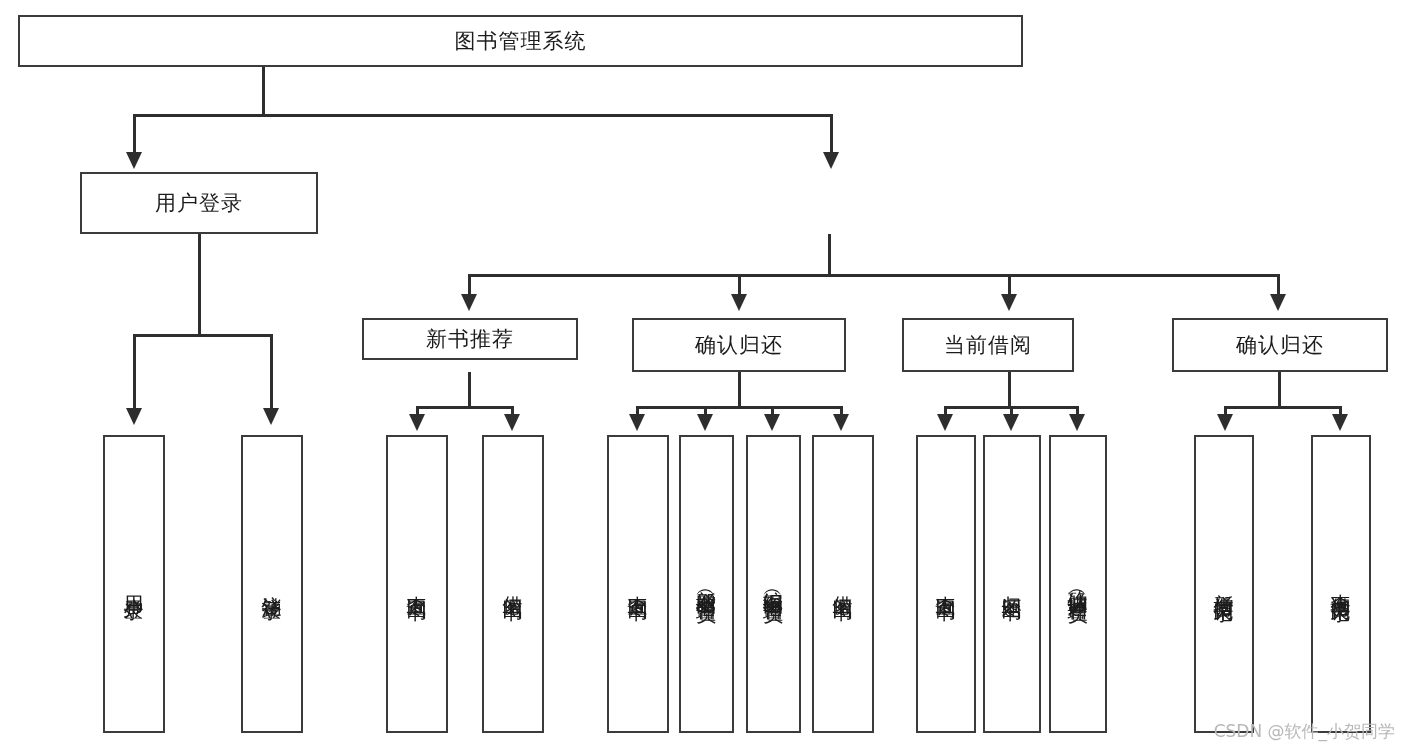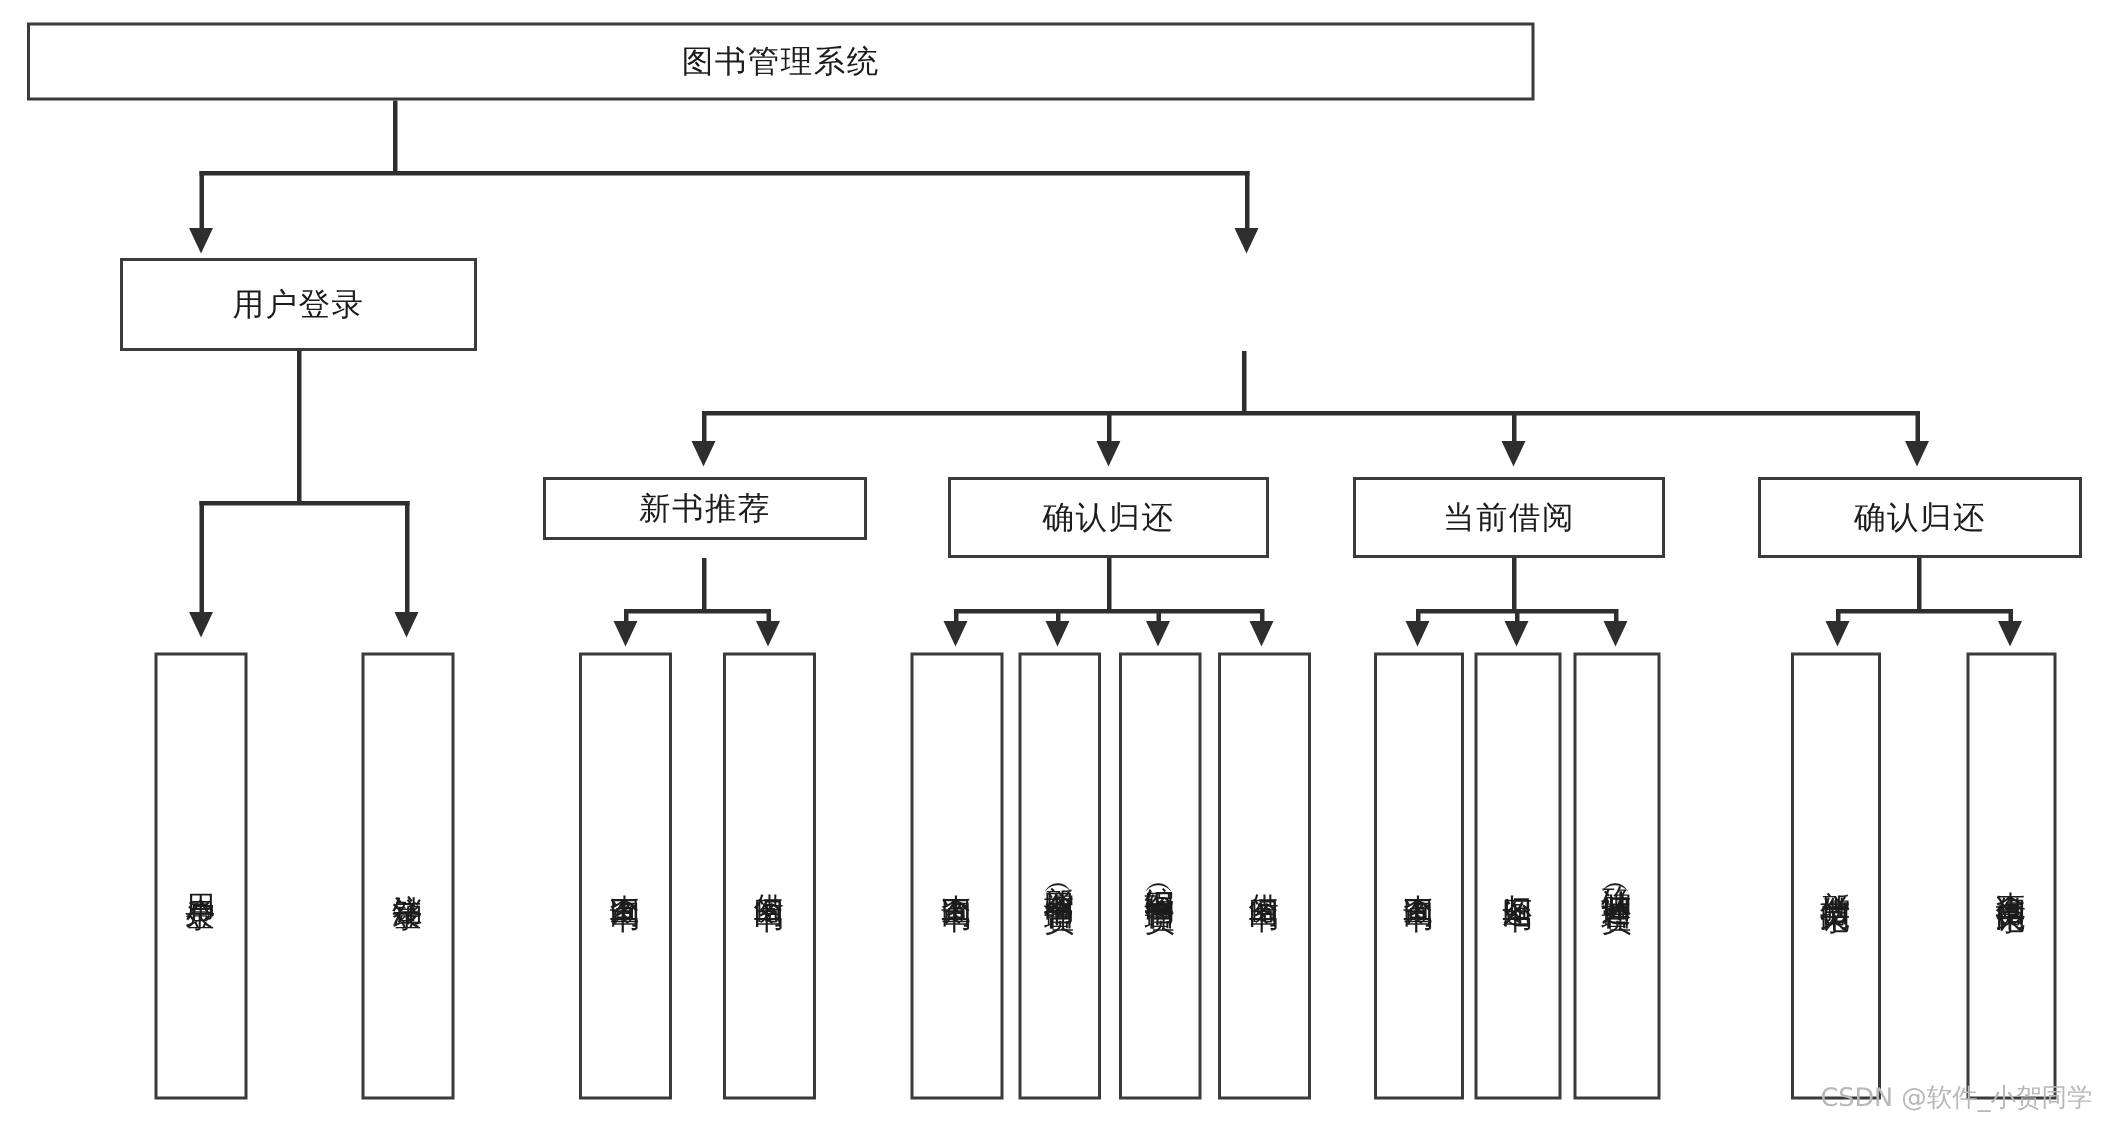--- a/index.html
+++ b/index.html
@@ -115,21 +115,21 @@
 
   <div class="edge v" style="left:1277px; top:274px; width:3px; height:22px;"></div>
   <div class="arrow" style="left:1270px; top:294px;"></div>
 
   <div class="node horiz" style="left:362px; top:318px; width:216px; height:42px;">
     <span>新书推荐</span>
   </div>
   <div class="node horiz" style="left:632px; top:318px; width:214px; height:54px;">
     <span>确认归还</span>
   </div>
-  <div class="node horiz" style="left:902px; top:318px; width:208px; height:54px;">
+  <div class="node horiz" style="left:902px; top:318px; width:172px; height:54px;">
     <span>当前借阅</span>
   </div>
   <div class="node horiz" style="left:1172px; top:318px; width:216px; height:54px;">
     <span>确认归还</span>
   </div>
 
   <div class="edge v" style="left:468px; top:372px; width:3px; height:36px;"></div>
   <div class="edge h" style="left:416px; top:406px; width:98px; height:3px;"></div>
   <div class="edge v" style="left:416px; top:406px; width:3px; height:12px;"></div>
   <div class="arrow" style="left:409px; top:414px;"></div>

